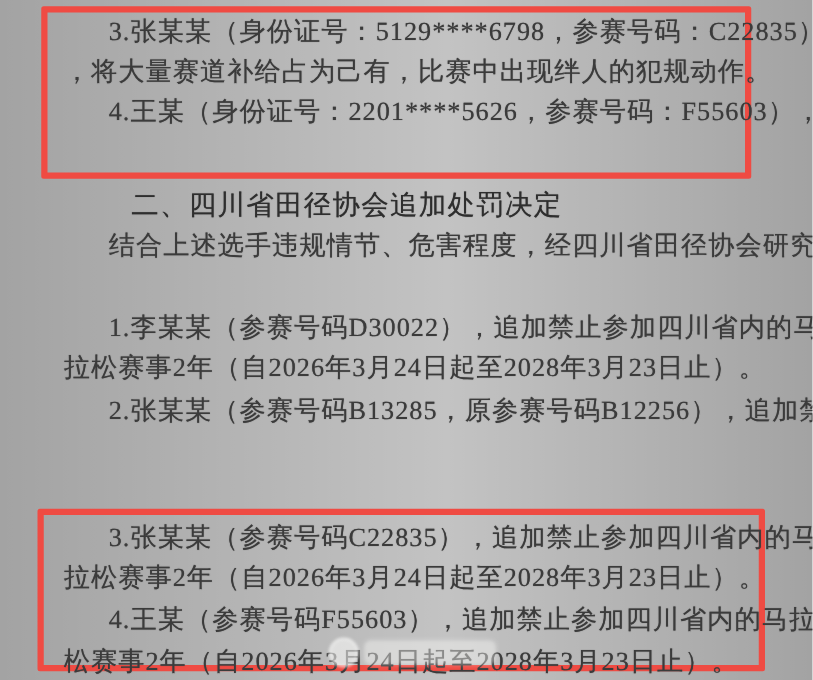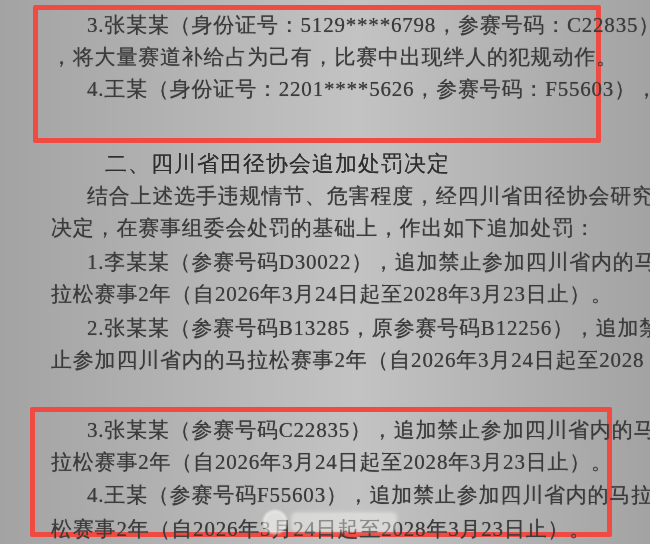--- a/index.html
+++ b/index.html
@@ -98,26 +98,24 @@
   <div class="hl-box box1"></div>
   <div class="hl-box box2"></div>
 
   <div class="line indent" style="top:12px">3.张某某（身份证号：5129****6798，参赛号码：C22835）</div>
   <div class="line" style="top:44px">，将大量赛道补给占为己有，比赛中出现绊人的犯规动作。</div>
   <div class="line indent" style="top:76px">4.王某（身份证号：2201****5626，参赛号码：F55603），</div>
 
   <div class="heading" style="top:150px">二、四川省田径协会追加处罚决定</div>
 
   <div class="line indent" style="top:183px">结合上述选手违规情节、危害程度，经四川省田径协会研究</div>
-  <div class="line" style="top:215px">决定，在赛事组委会处罚的基础上，作出如下追加处罚：</div>
 
   <div class="line indent" style="top:249px">1.李某某（参赛号码D30022），追加禁止参加四川省内的马</div>
   <div class="line" style="top:281px">拉松赛事2年（自2026年3月24日起至2028年3月23日止）。</div>
   <div class="line indent" style="top:315px">2.张某某（参赛号码B13285，原参赛号码B12256），追加禁</div>
-  <div class="line" style="top:347px">止参加四川省内的马拉松赛事2年（自2026年3月24日起至2028</div>
 
   <div class="line indent" style="top:417px">3.张某某（参赛号码C22835），追加禁止参加四川省内的马</div>
   <div class="line" style="top:449px">拉松赛事2年（自2026年3月24日起至2028年3月23日止）。</div>
   <div class="line indent" style="top:482px">4.王某（参赛号码F55603），追加禁止参加四川省内的马拉</div>
   <div class="line" style="top:516px">松赛事2年（自2026年3月24日起至2028年3月23日止）。</div>
 
   <div class="watermark">
     <span class="wm-circle"></span>
     <span class="wm-blob"></span>
   </div>

